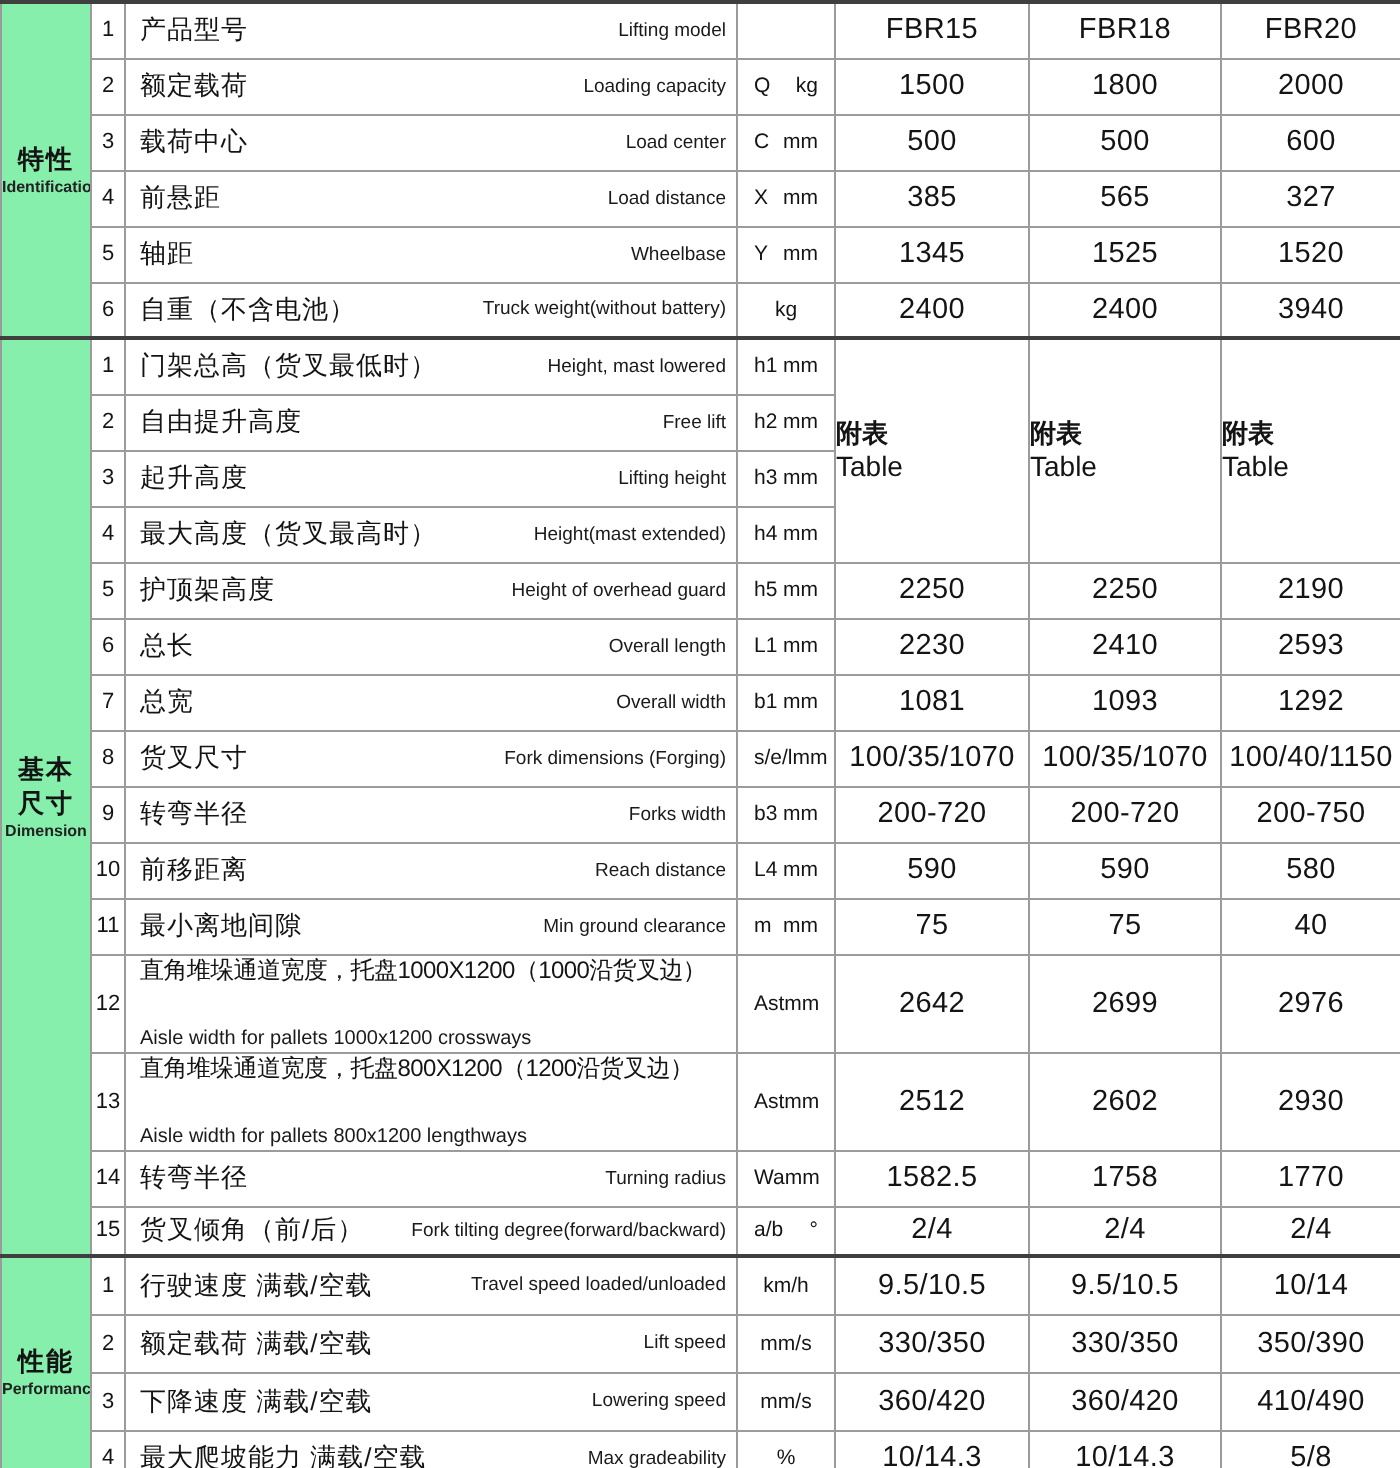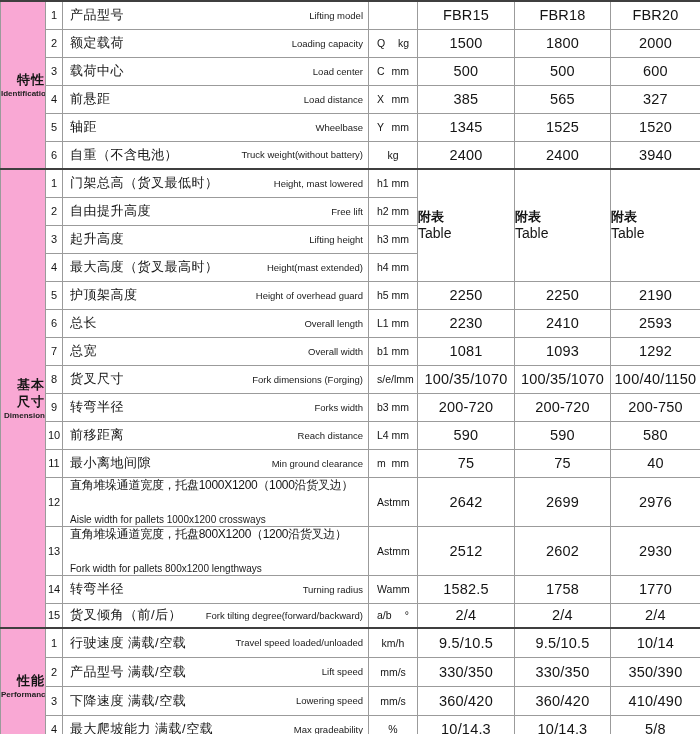--- a/index.html
+++ b/index.html
@@ -3,21 +3,21 @@
 <meta charset="utf-8">
 <style>
   html,body{margin:0;padding:0;background:#fff;}
   .sheet{width:700px;height:734px;background:#fff;overflow:hidden;
          font-family:"Liberation Sans","DejaVu Sans",sans-serif;}
   table.spec{width:700px;table-layout:fixed;border-collapse:collapse;
              border:2px solid #3f3f3f;border-left-width:1px;border-right-width:1px;}
   td{border:1px solid #9b9b9b;padding:0;overflow:hidden;vertical-align:middle;color:#141414;}
   td.st{border-top:2px solid #3f3f3f;}
   
-  td.cat{background:#f9a8d4;text-align:right;}
+  td.cat{background:#86efac;text-align:center;}
   .cat-cn{font-size:13px;font-weight:bold;line-height:1.3;letter-spacing:1px;}
   .cat-en{font-size:8px;font-weight:bold;margin-top:1px;color:#222;}
   
   td.no{text-align:center;font-size:11px;}
   
   td.label{padding:0 5px 0 7px;}
   .lab-flex{display:flex;justify-content:space-between;align-items:center;height:100%;}
   .cn{font-size:13px;font-weight:400;white-space:nowrap;letter-spacing:0.5px;}
   .en{font-size:9.5px;color:#1a1a1a;white-space:nowrap;padding-left:6px;}
   td.label.two{vertical-align:middle;}
@@ -370,21 +370,21 @@
             </div>
           </td>
           <td class="val">2642</td>
           <td class="val">2699</td>
           <td class="val">2976</td>
         </tr>
         <tr style="height: 42px;">
           <td class="no">13</td>
           <td class="label two">
             <span class="cn">直角堆垛通道宽度，托盘800X1200（1200沿货叉边）</span>
-            <span class="en">Fork width for pallets 800x1200 lengthways</span>
+            <span class="en">Aisle width for pallets 800x1200 lengthways</span>
           </td>
           <td class="symu">
             <div class="sym-flex">
               <span>Ast</span>
               <span>mm</span>
             </div>
           </td>
           <td class="val">2512</td>
           <td class="val">2602</td>
           <td class="val">2930</td>
@@ -443,21 +443,21 @@
             <span class="unit-only">km/h</span>
           </td>
           <td class="val st">9.5/10.5</td>
           <td class="val st">9.5/10.5</td>
           <td class="val st">10/14</td>
         </tr>
         <tr style="height: 29px;">
           <td class="no">2</td>
           <td class="label">
             <div class="lab-flex">
-              <span class="cn">产品型号 满载/空载</span>
+              <span class="cn">额定载荷 满载/空载</span>
               <span class="en">Lift speed</span>
             </div>
           </td>
           <td class="symu">
             <span class="unit-only">mm/s</span>
           </td>
           <td class="val">330/350</td>
           <td class="val">330/350</td>
           <td class="val">350/390</td>
         </tr>

